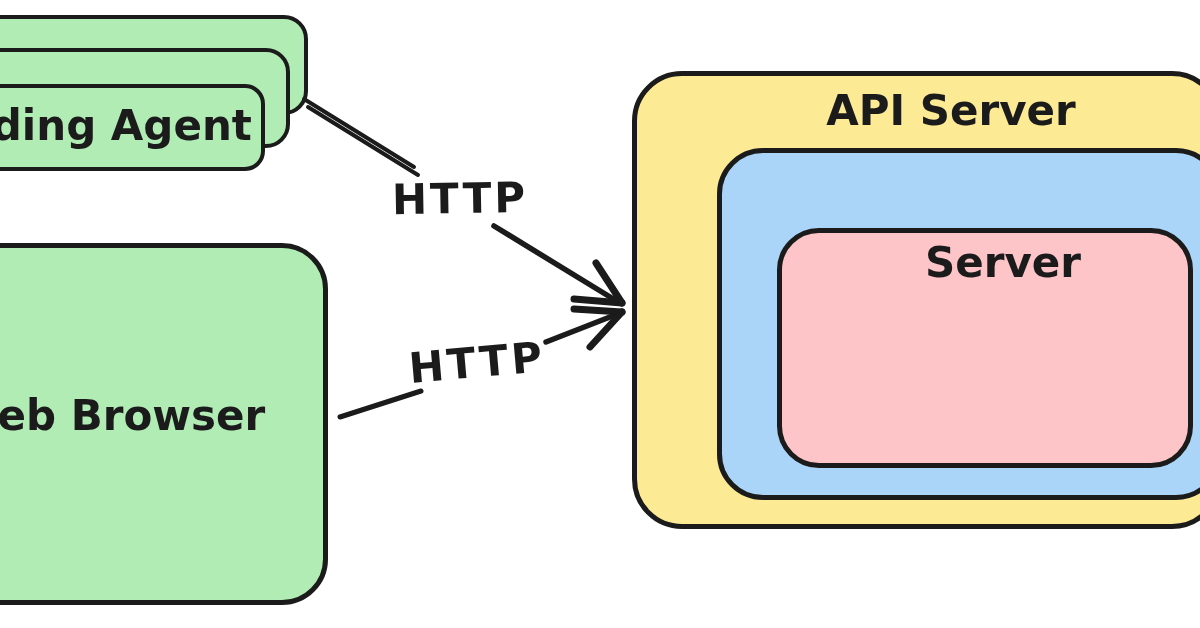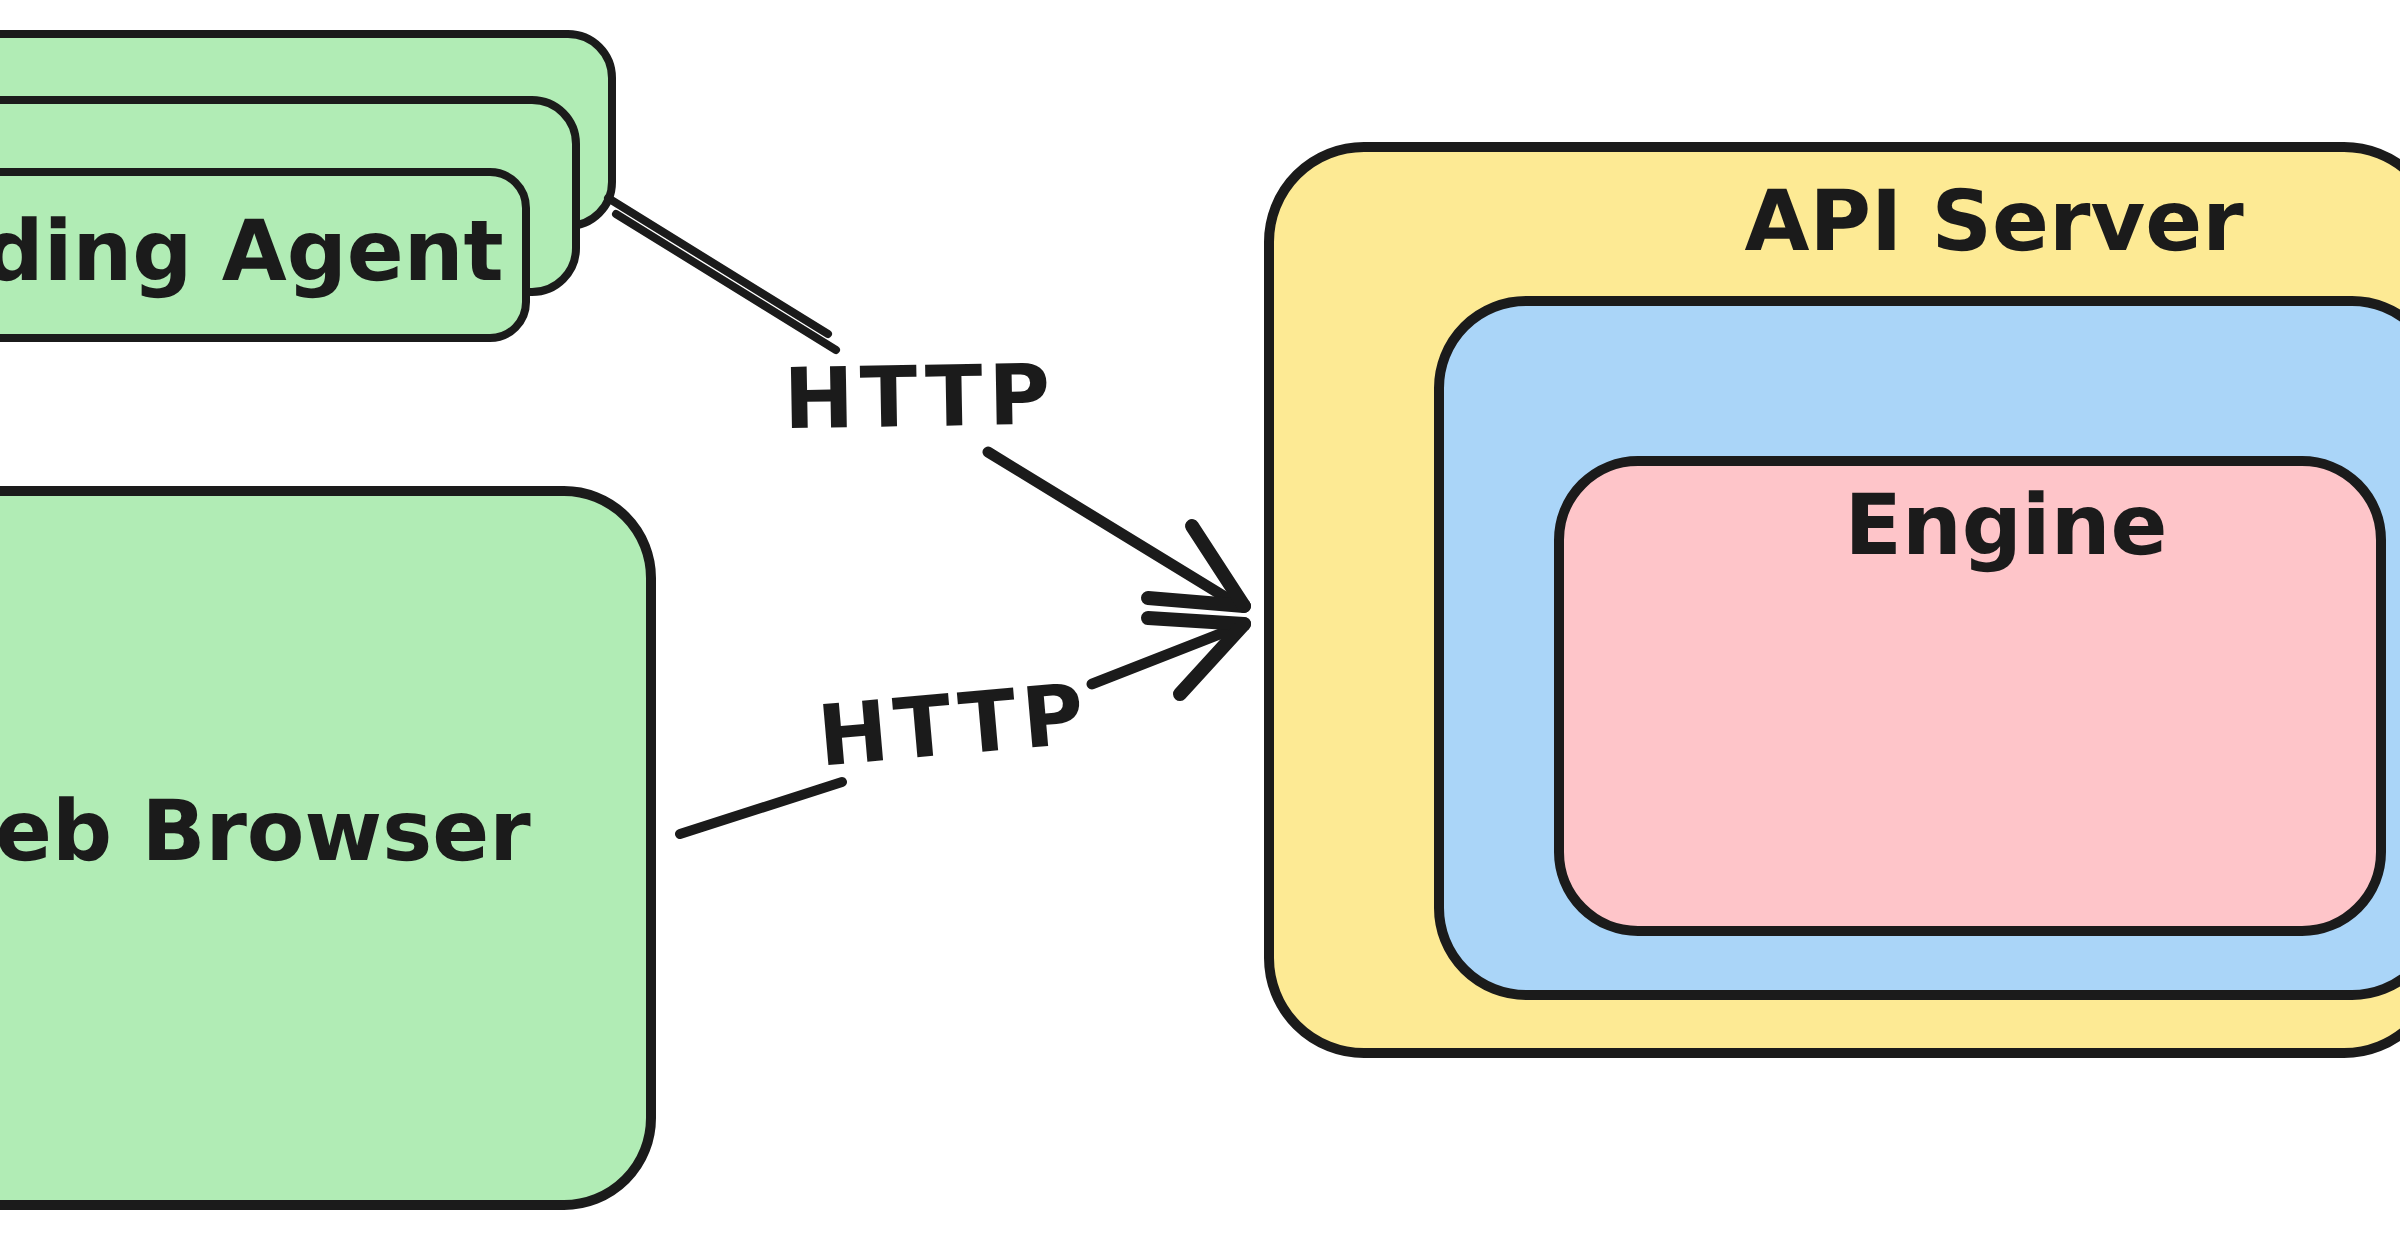--- a/index.html
+++ b/index.html
@@ -51,26 +51,26 @@
 
   <div class="node green" style="left:-80px;top:15px;width:388px;height:100px;border-radius:24px;z-index:1;"></div>
   <div class="node green" style="left:-80px;top:48px;width:370px;height:100px;border-radius:24px;z-index:2;"></div>
   <div class="node green" style="left:-80px;top:84px;width:345px;height:87px;border-radius:20px;z-index:3;"></div>
   <div class="lbl" style="left:92px;top:103px;">Coding Agent</div>
 
   <div class="node green" style="left:-110px;top:243px;width:438px;height:362px;border-radius:46px;border-width:5px;z-index:1;"></div>
   <div class="lbl" style="left:109px;top:393px;">Web Browser</div>
 
   <div class="node yellow" style="left:632px;top:71px;width:590px;height:458px;border-radius:50px;border-width:5px;z-index:4;"></div>
-  <div class="lbl" style="left:951px;top:88px;margin-left:46px;">API Server</div>
+  <div class="lbl" style="left:951px;top:88px;">API Server</div>
 
   <div class="node blue" style="left:717px;top:148px;width:505px;height:352px;border-radius:46px;border-width:5px;z-index:5;"></div>
 
   <div class="node pink" style="left:777px;top:228px;width:416px;height:240px;border-radius:42px;border-width:5px;z-index:6;"></div>
-  <div class="lbl" style="left:1003px;top:240px;">Engine</div>
+  <div class="lbl" style="left:1003px;top:240px;">Server</div>
 
   <div class="lbl http" style="left:460px;top:176px;transform:translateX(-50%) rotate(-1deg);">HTTP</div>
   <div class="lbl http" style="left:477px;top:340px;transform:translateX(-50%) rotate(-5deg);">HTTP</div>
 
   <svg id="wires" width="1200" height="628" viewBox="0 0 1200 628">
 
     <g>
       <path d="M 304 99 L 414 167" stroke-width="4"></path>
       <path d="M 308 107 L 418 175" stroke-width="4"></path>
       <path d="M 494 226 L 615 300" stroke-width="5.5"></path>

